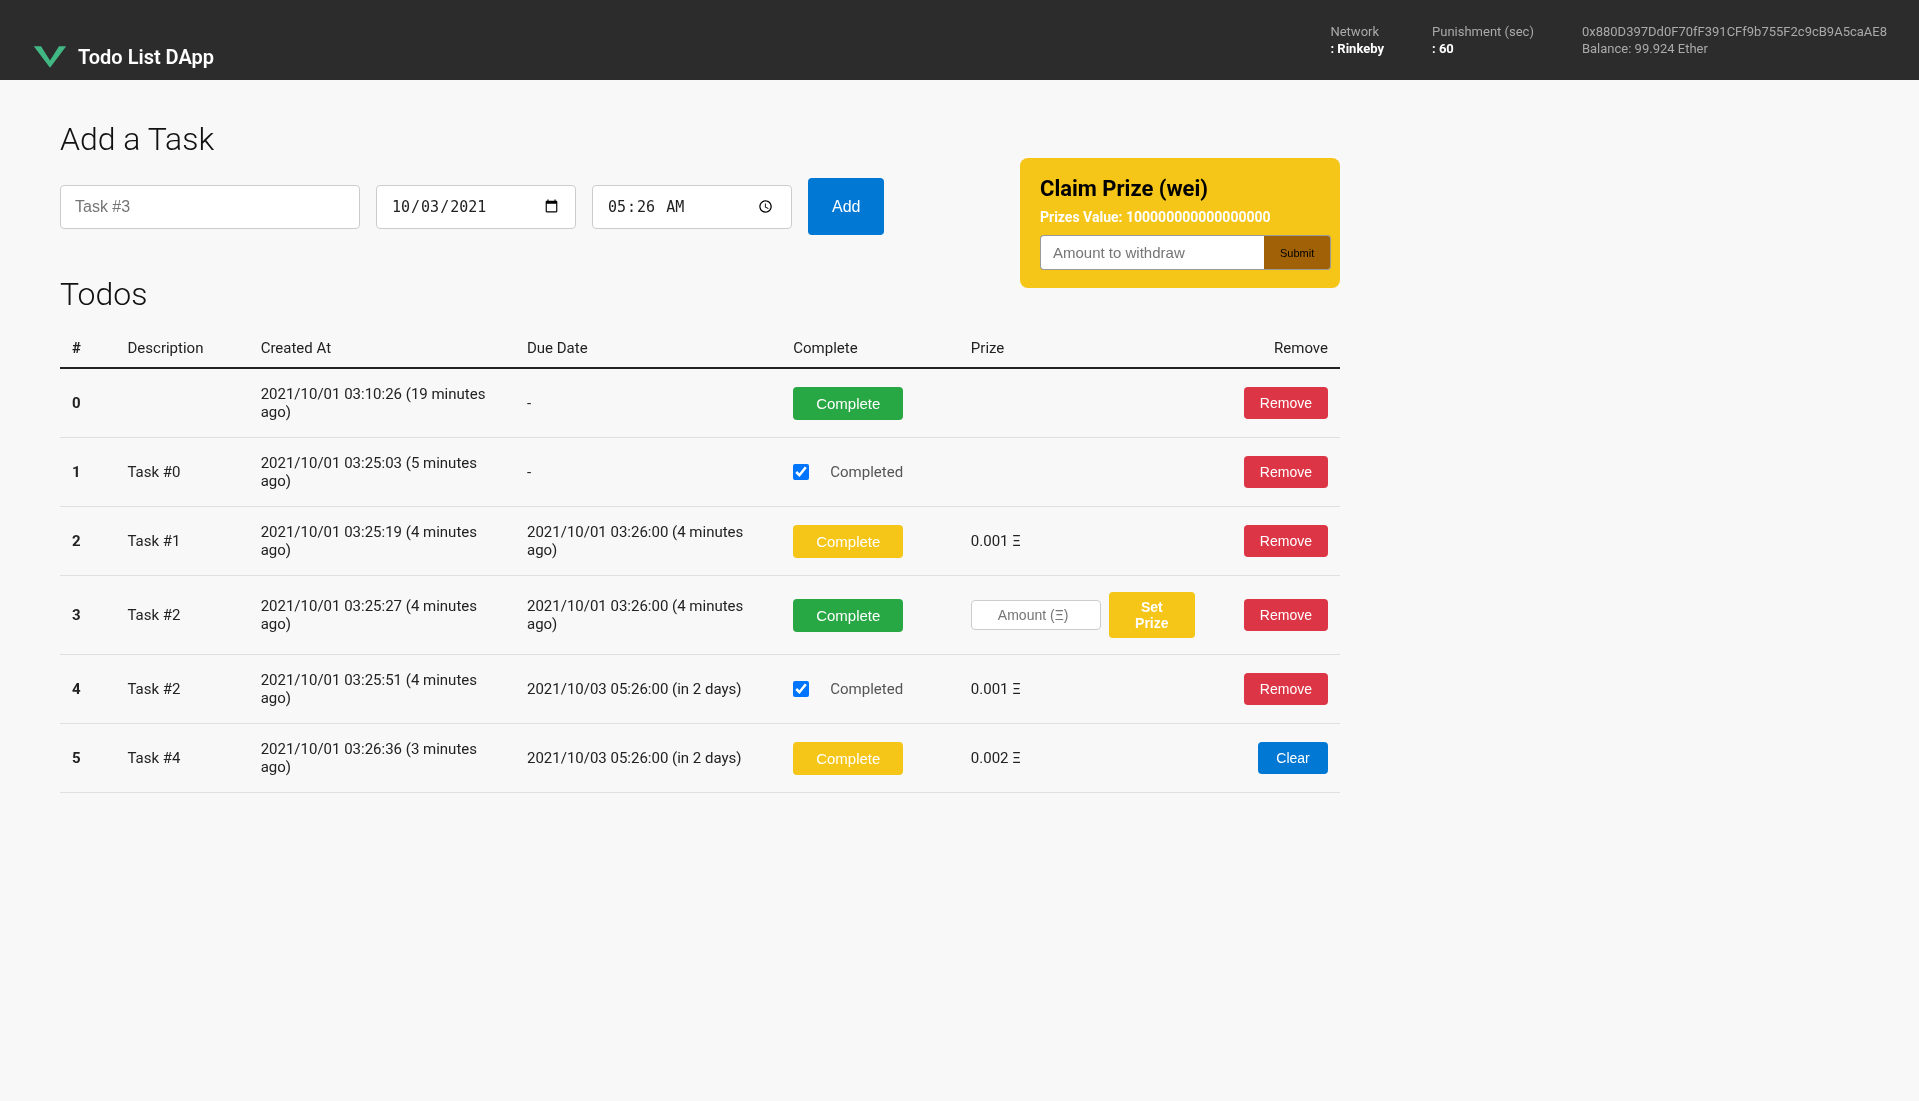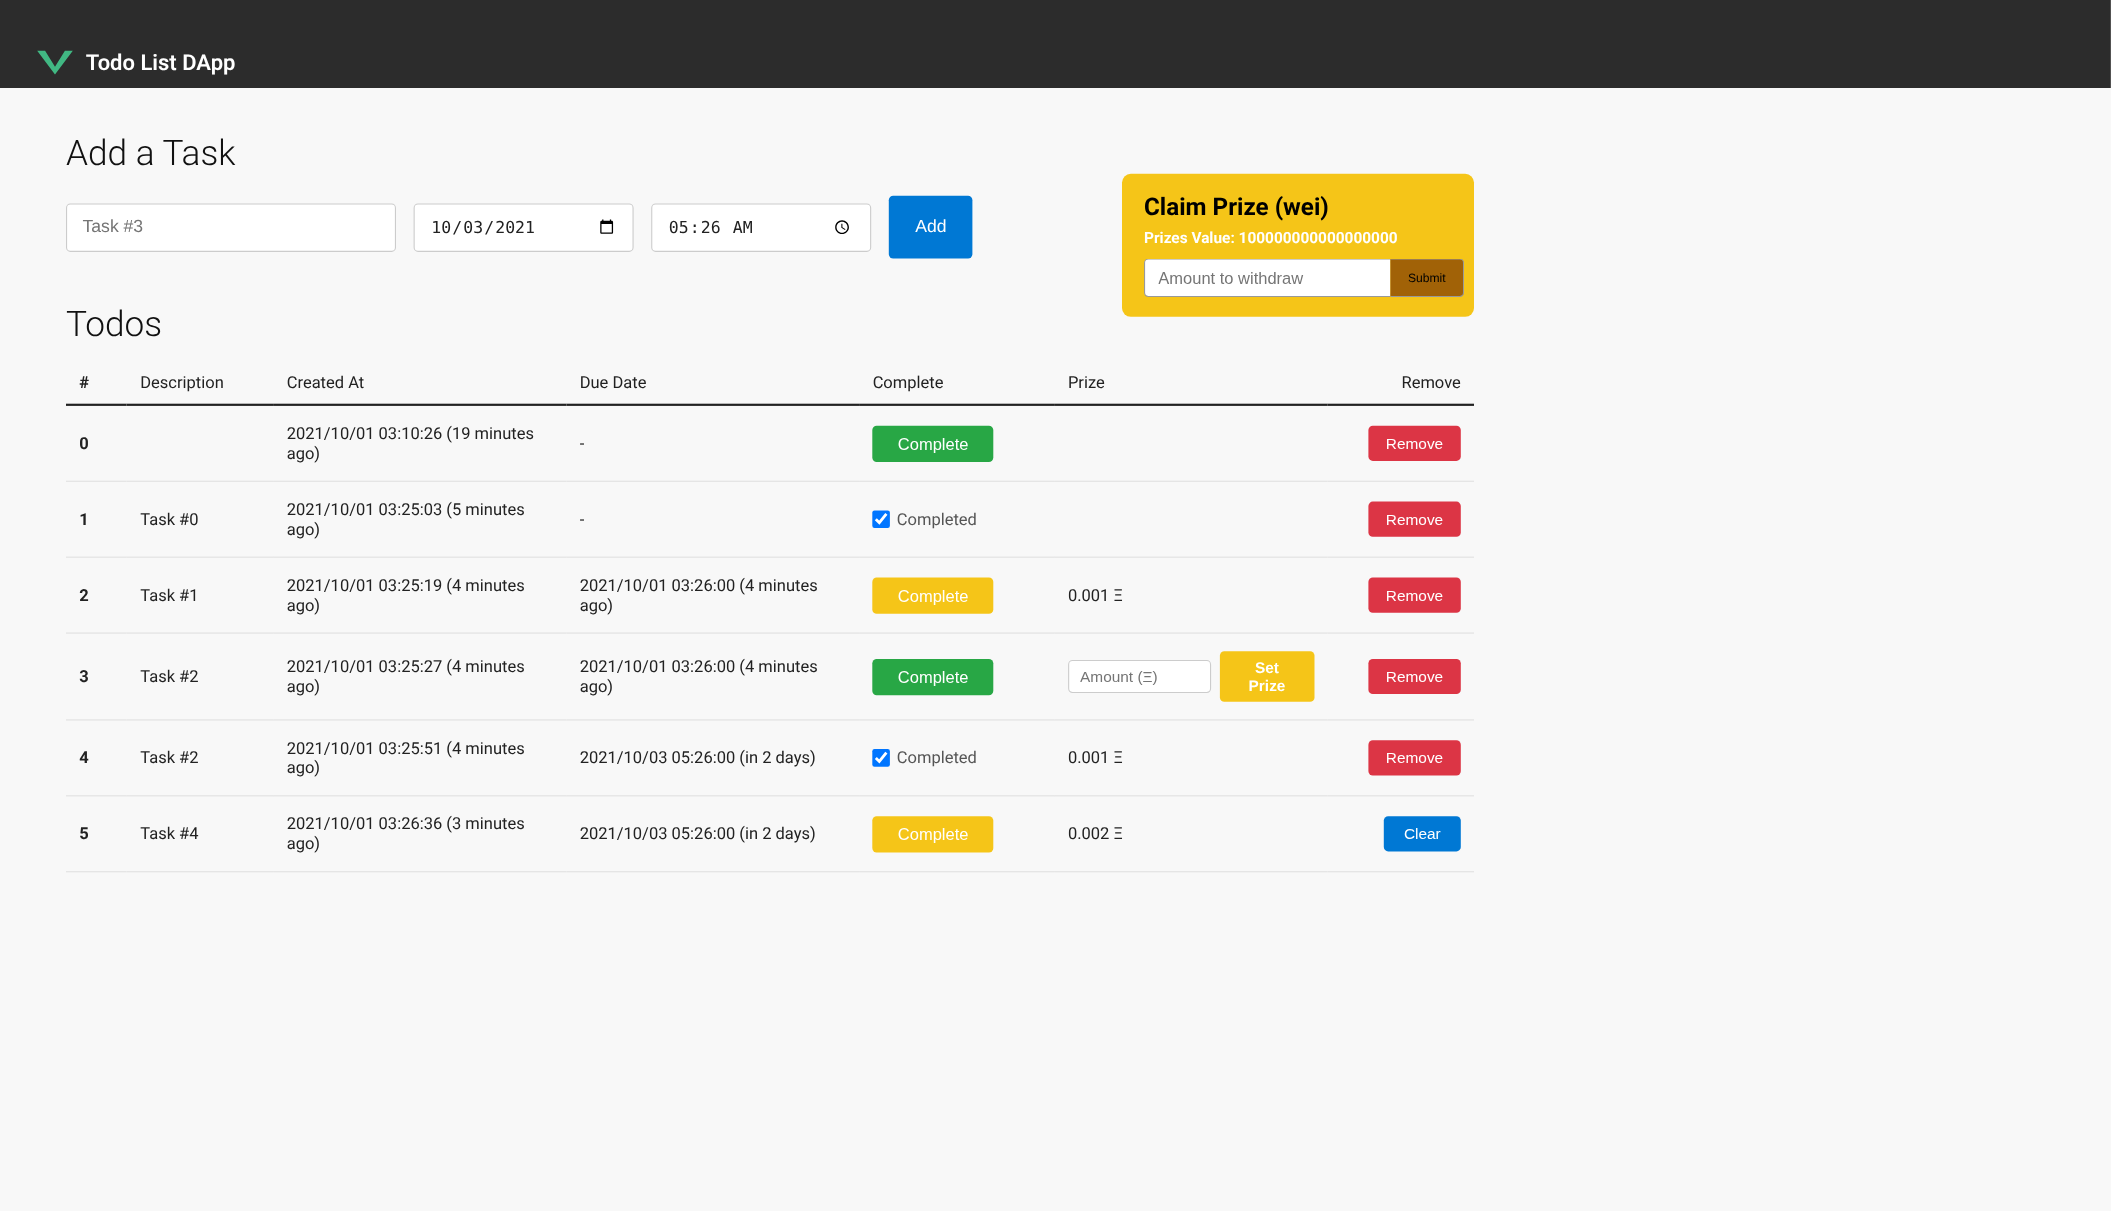--- a/index.html
+++ b/index.html
@@ -200,21 +200,21 @@
       border: none;
       border-radius: 4px;
       padding: 8px 18px;
       font-size: 15px;
       cursor: pointer;
       min-width: 110px;
     }
     .completed-label {
       display: flex;
       align-items: center;
-      gap: 6px;
+      gap: 21px;
       color: #555;
       font-size: 15px;
     }
     .completed-label input[type=checkbox] {
       width: 16px;
       height: 16px;
     }
 
     .btn-remove {
       background: #dc3545;
@@ -238,21 +238,21 @@
     }
 
     .prize-row {
       display: flex;
       align-items: center;
       gap: 8px;
     }
     .amount-input {
       border: 1px solid #ccc;
       border-radius: 4px;
-      padding: 6px 10px;
+      padding: 6px 26px;
       font-size: 14px;
       width: 130px;
       color: #888;
       outline: none;
     }
     .btn-set-prize {
       background: #f5c518;
       color: #fff;
       border: none;
       border-radius: 4px;
@@ -266,20 +266,34 @@
   </style>
 </head>
 <body>
 
 <header class="header">
   <div class="header-logo">
     <svg class="logo-v" viewBox="0 0 40 40">
       <polygon points="20,32 2,8 10,8 20,24 30,8 38,8" fill="#41b883"></polygon>
     </svg>
     <span>Todo List DApp</span>
+  </div>
+  <div class="header-meta">
+    <div class="header-meta-item">
+      <span>Network</span>
+      <strong>: Rinkeby</strong>
+    </div>
+    <div class="header-meta-item">
+      <span>Punishment (sec)</span>
+      <strong>: 60</strong>
+    </div>
+    <div class="header-meta-item">
+      <span>0x880D397Dd0F70fF391CFf9b755F2c9cB9A5caAE8</span>
+      <span>Balance: 99.924 Ether</span>
+    </div>
   </div>
 </header>
 
 <div class="main">
 
   <h2 class="section-title">Add a Task</h2>
 
   <div class="add-task-row">
     <input class="task-input" type="text" value="" placeholder="Task #3" style="">
 

